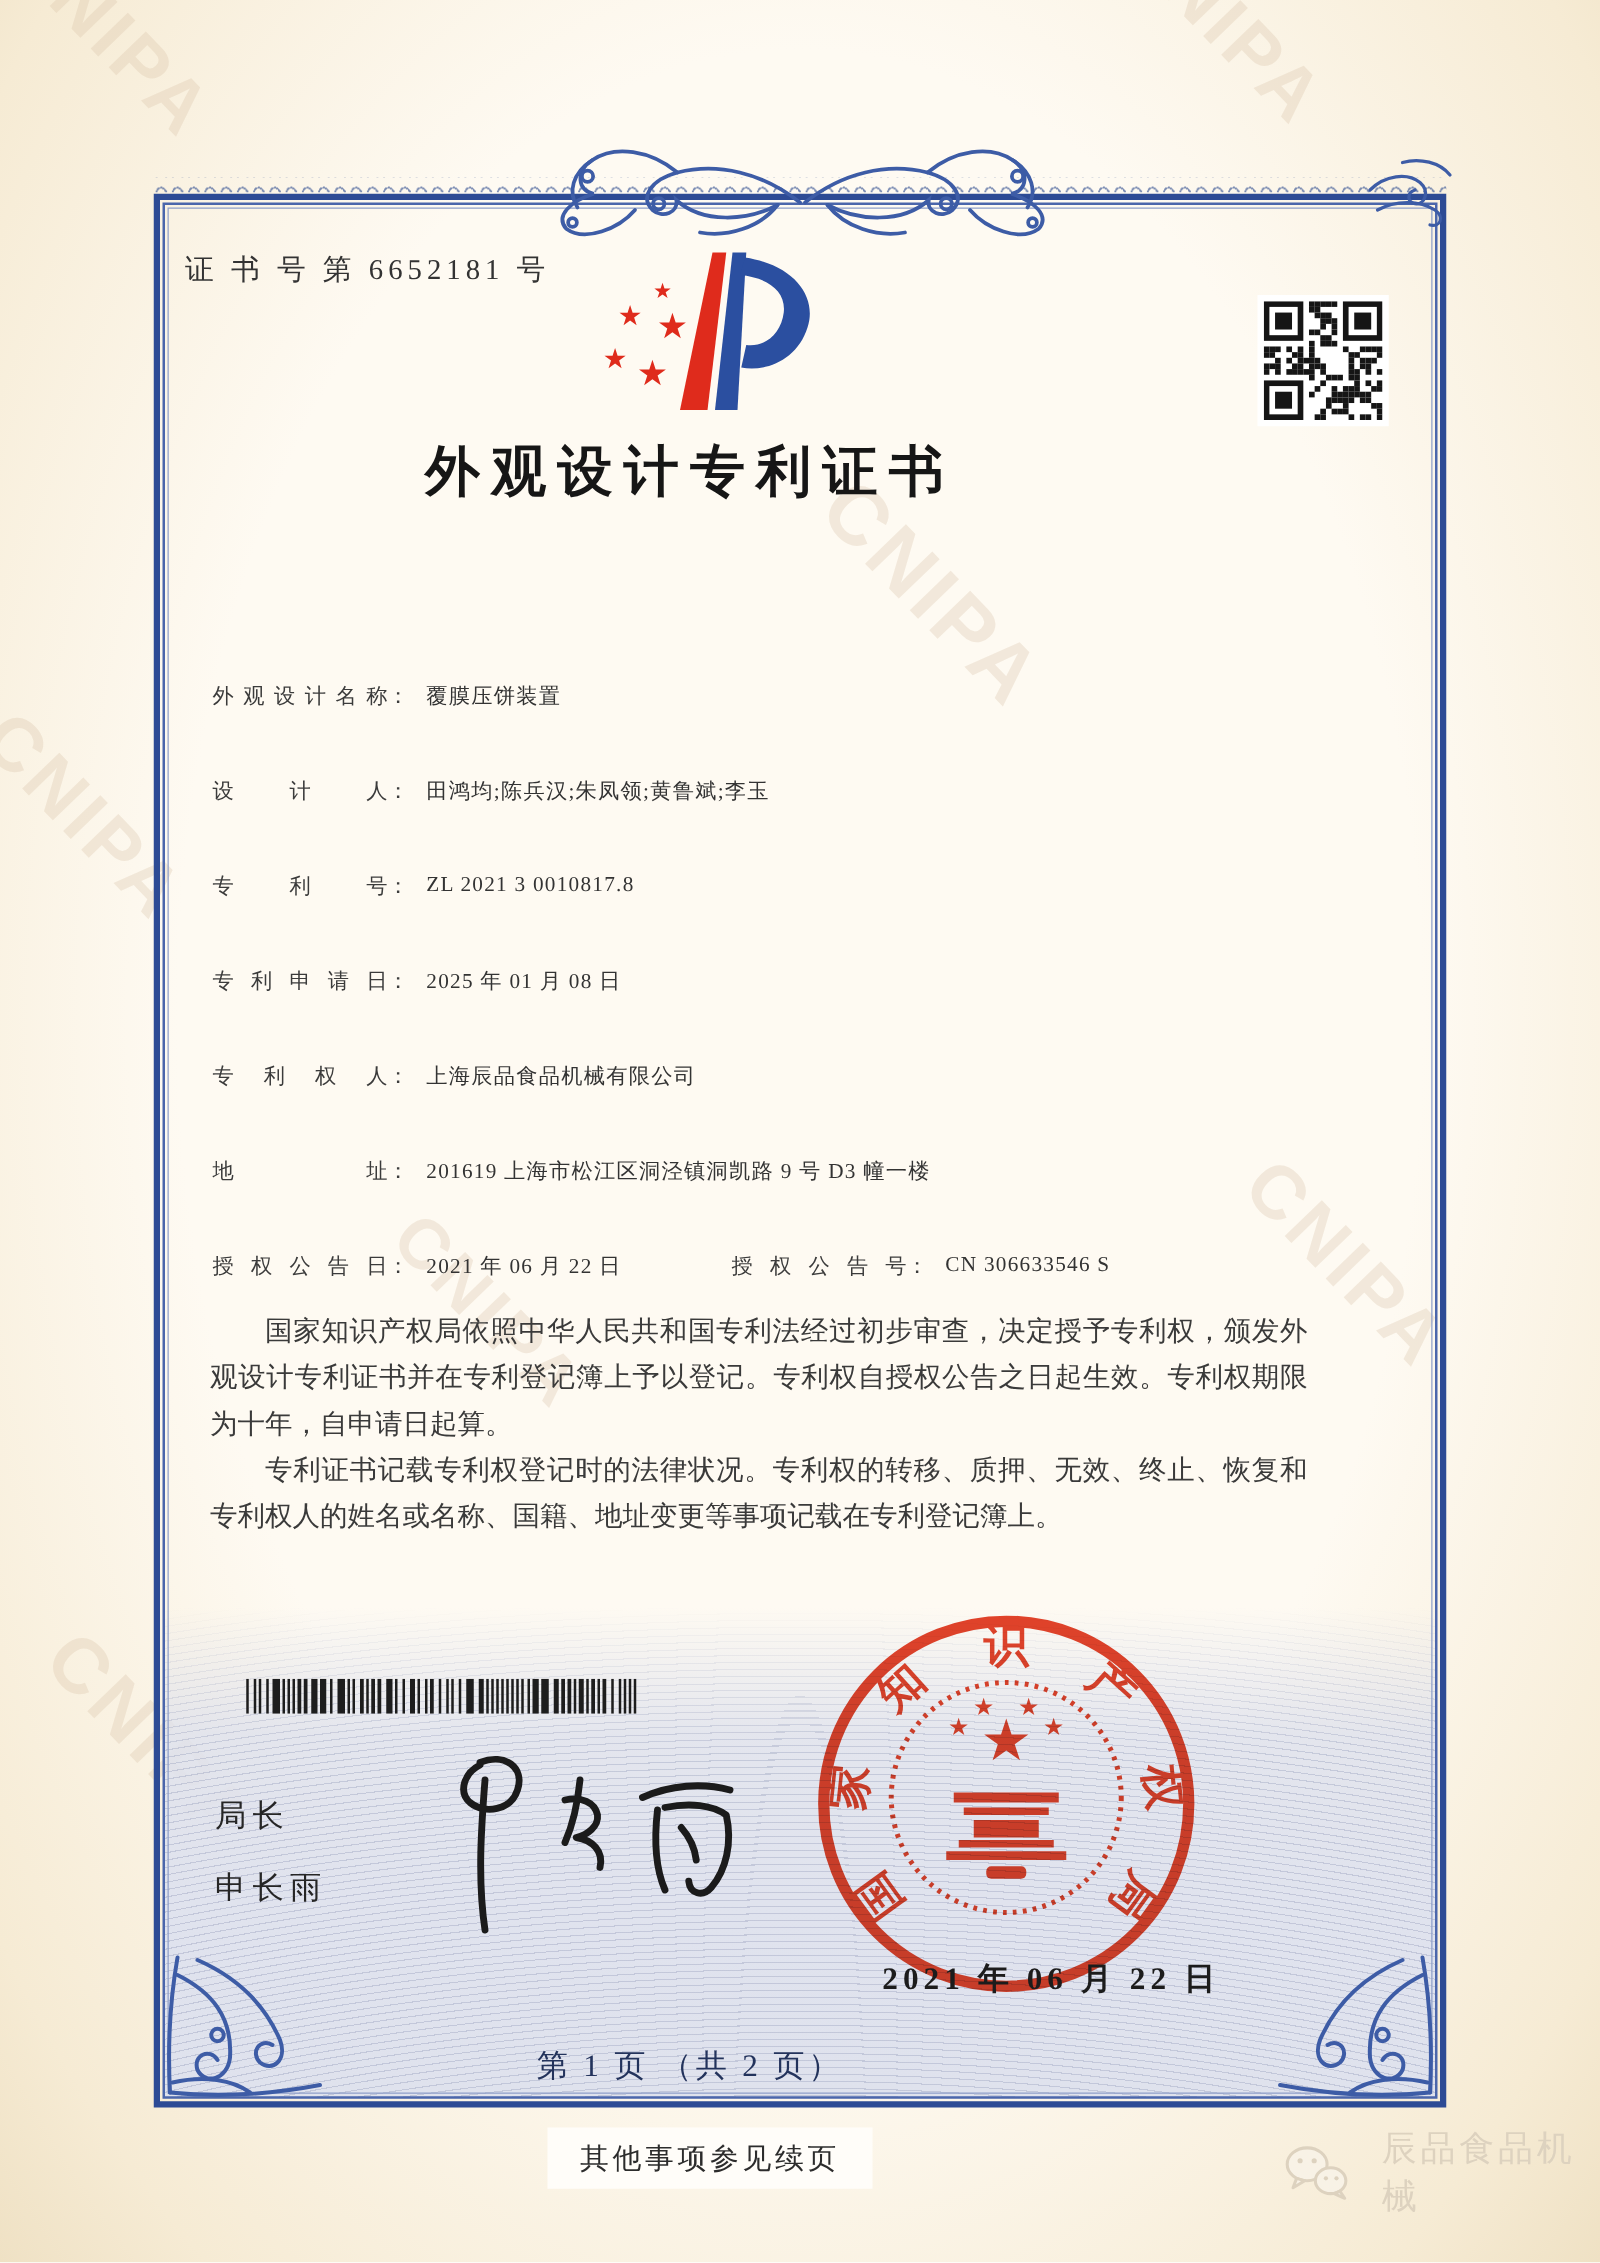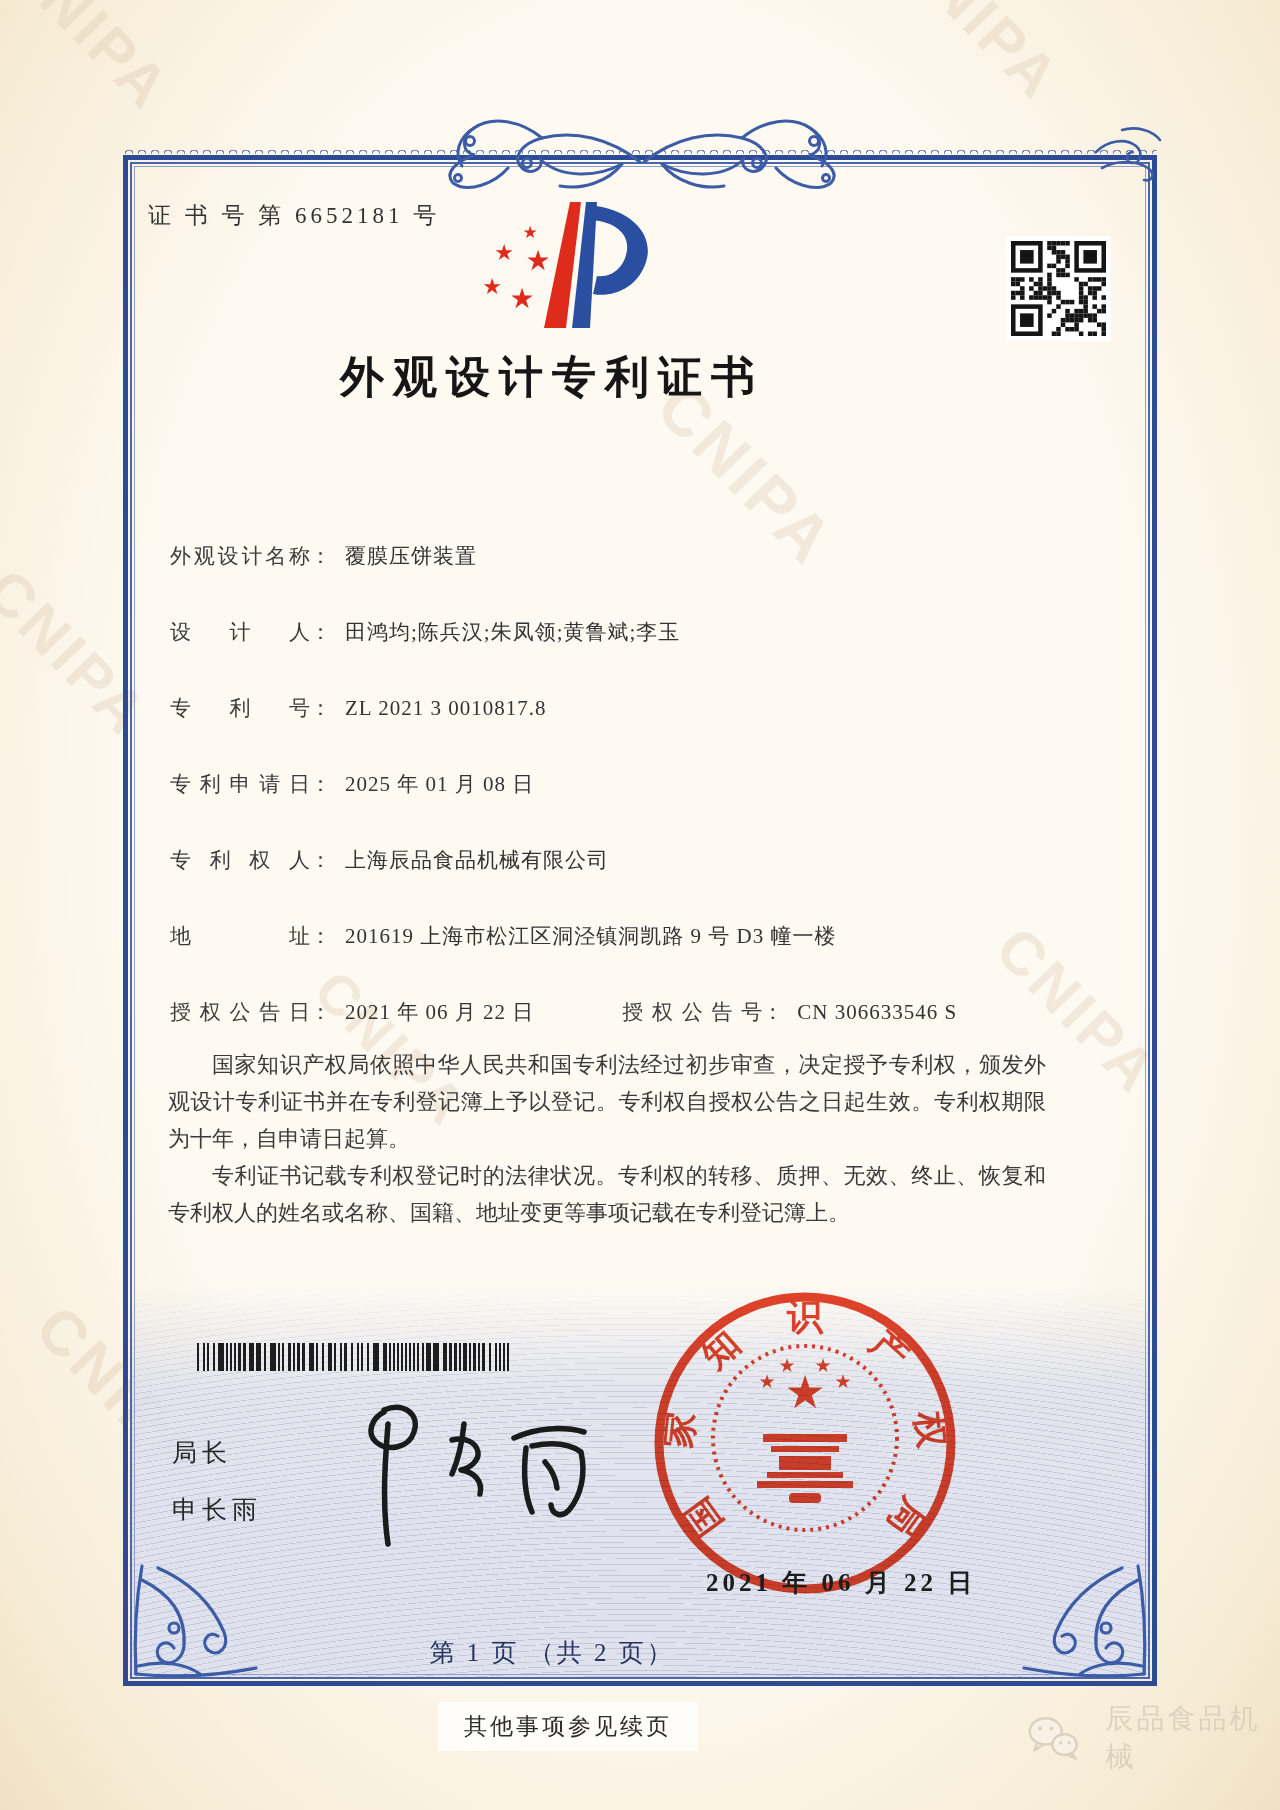--- a/index.html
+++ b/index.html
@@ -32,21 +32,21 @@
   .corner-fl.bl{left:128px;top:1556px;}
   .corner-fl.br{right:128px;top:1556px;transform:scaleX(-1);}
   .tr-wave{position:absolute;left:1092px;top:122px;z-index:3;}
   
   .cert-no{position:absolute;left:148px;top:200px;z-index:4;font-size:23px;letter-spacing:4px;color:#333;}
   .logo{position:absolute;left:452px;top:196px;z-index:4;}
   .qr{position:absolute;left:1006px;top:236px;z-index:4;background:#fff;padding:5px;}
   .title{position:absolute;left:0;right:176px;top:348px;z-index:4;text-align:center;
     font-size:44px;font-weight:bold;color:#161616;letter-spacing:9px;}
   
-  .fields{position:absolute;left:170px;top:518px;width:880px;z-index:4;font-size:21px;}
+  .fields{position:absolute;left:170px;top:518px;width:880px;z-index:4;font-size:17px;}
   .frow{height:76px;display:flex;align-items:center;}
   .flabel{display:inline-block;width:140px;text-align:justify;text-align-last:justify;color:#3b3b3b;}
   .fcolon{margin-right:14px;}
   .fvalue{letter-spacing:1px;color:#333;}
   .grant-right{margin-left:88px;display:flex;align-items:center;}
   
   .paras{position:absolute;left:168px;top:1046px;width:878px;z-index:4;font-size:22px;line-height:37px;
     text-align:justify;color:#3a3a3a;}
   .paras p{margin:0;text-indent:2em;}
   

